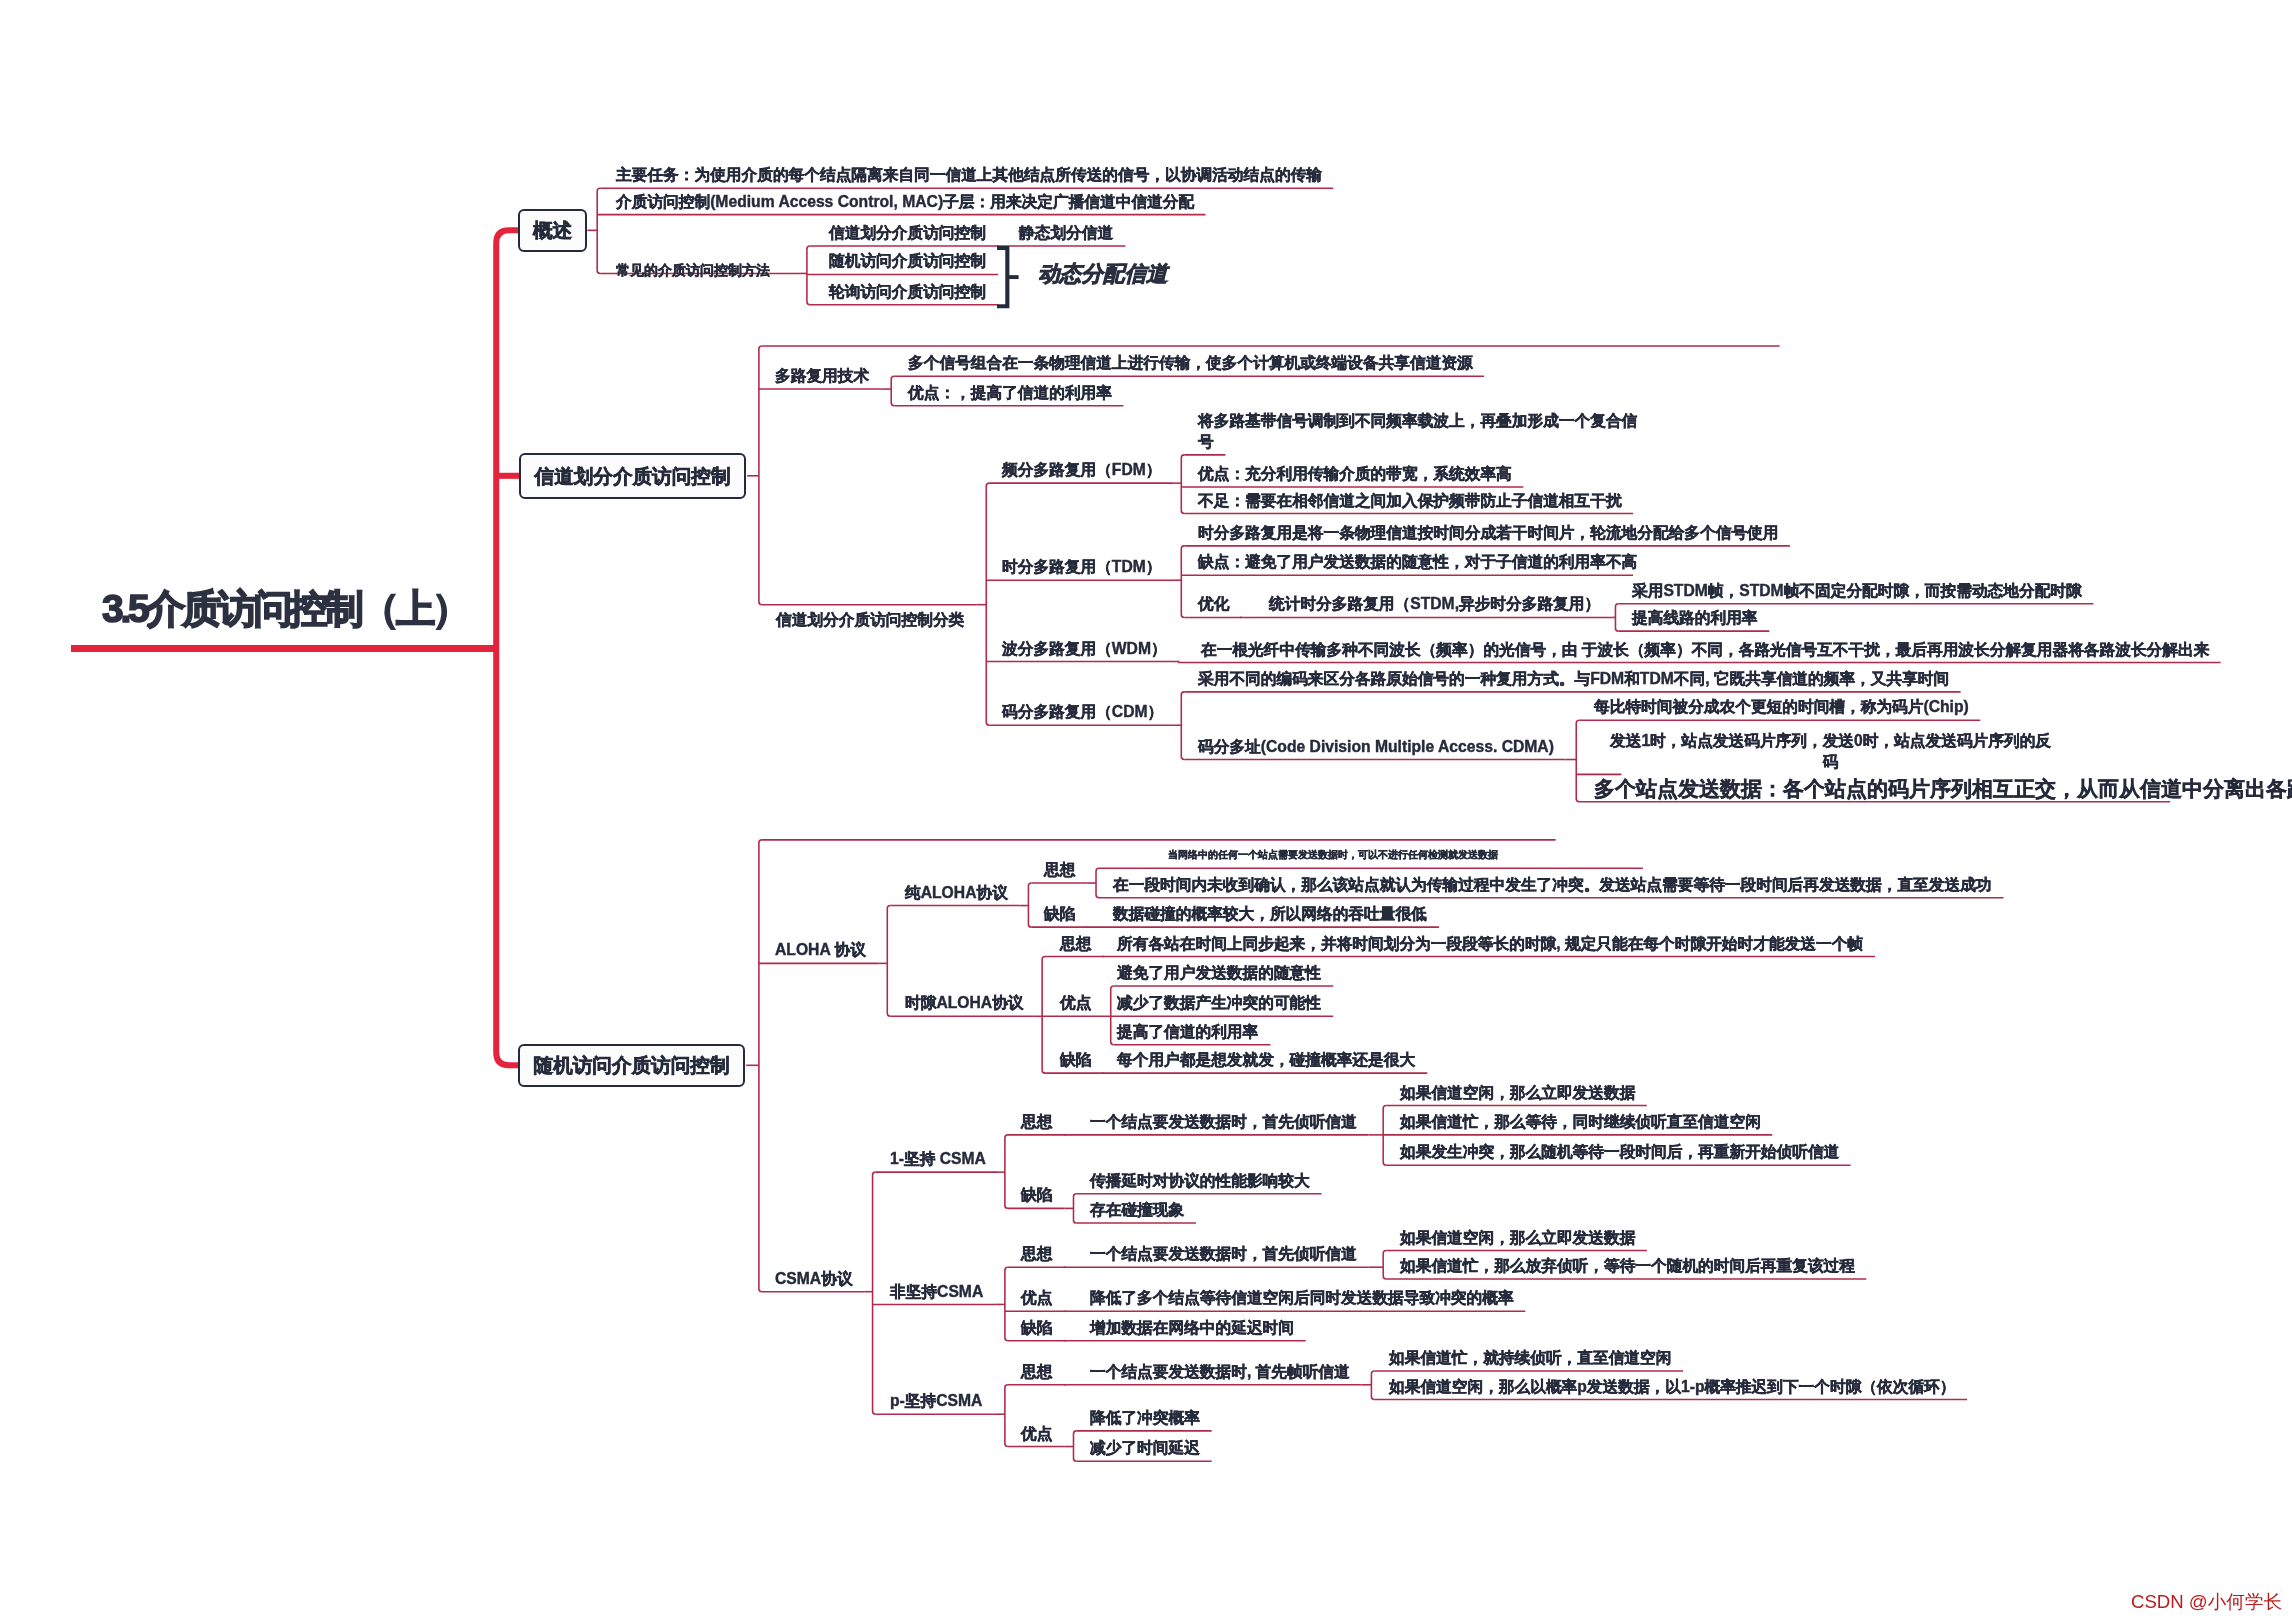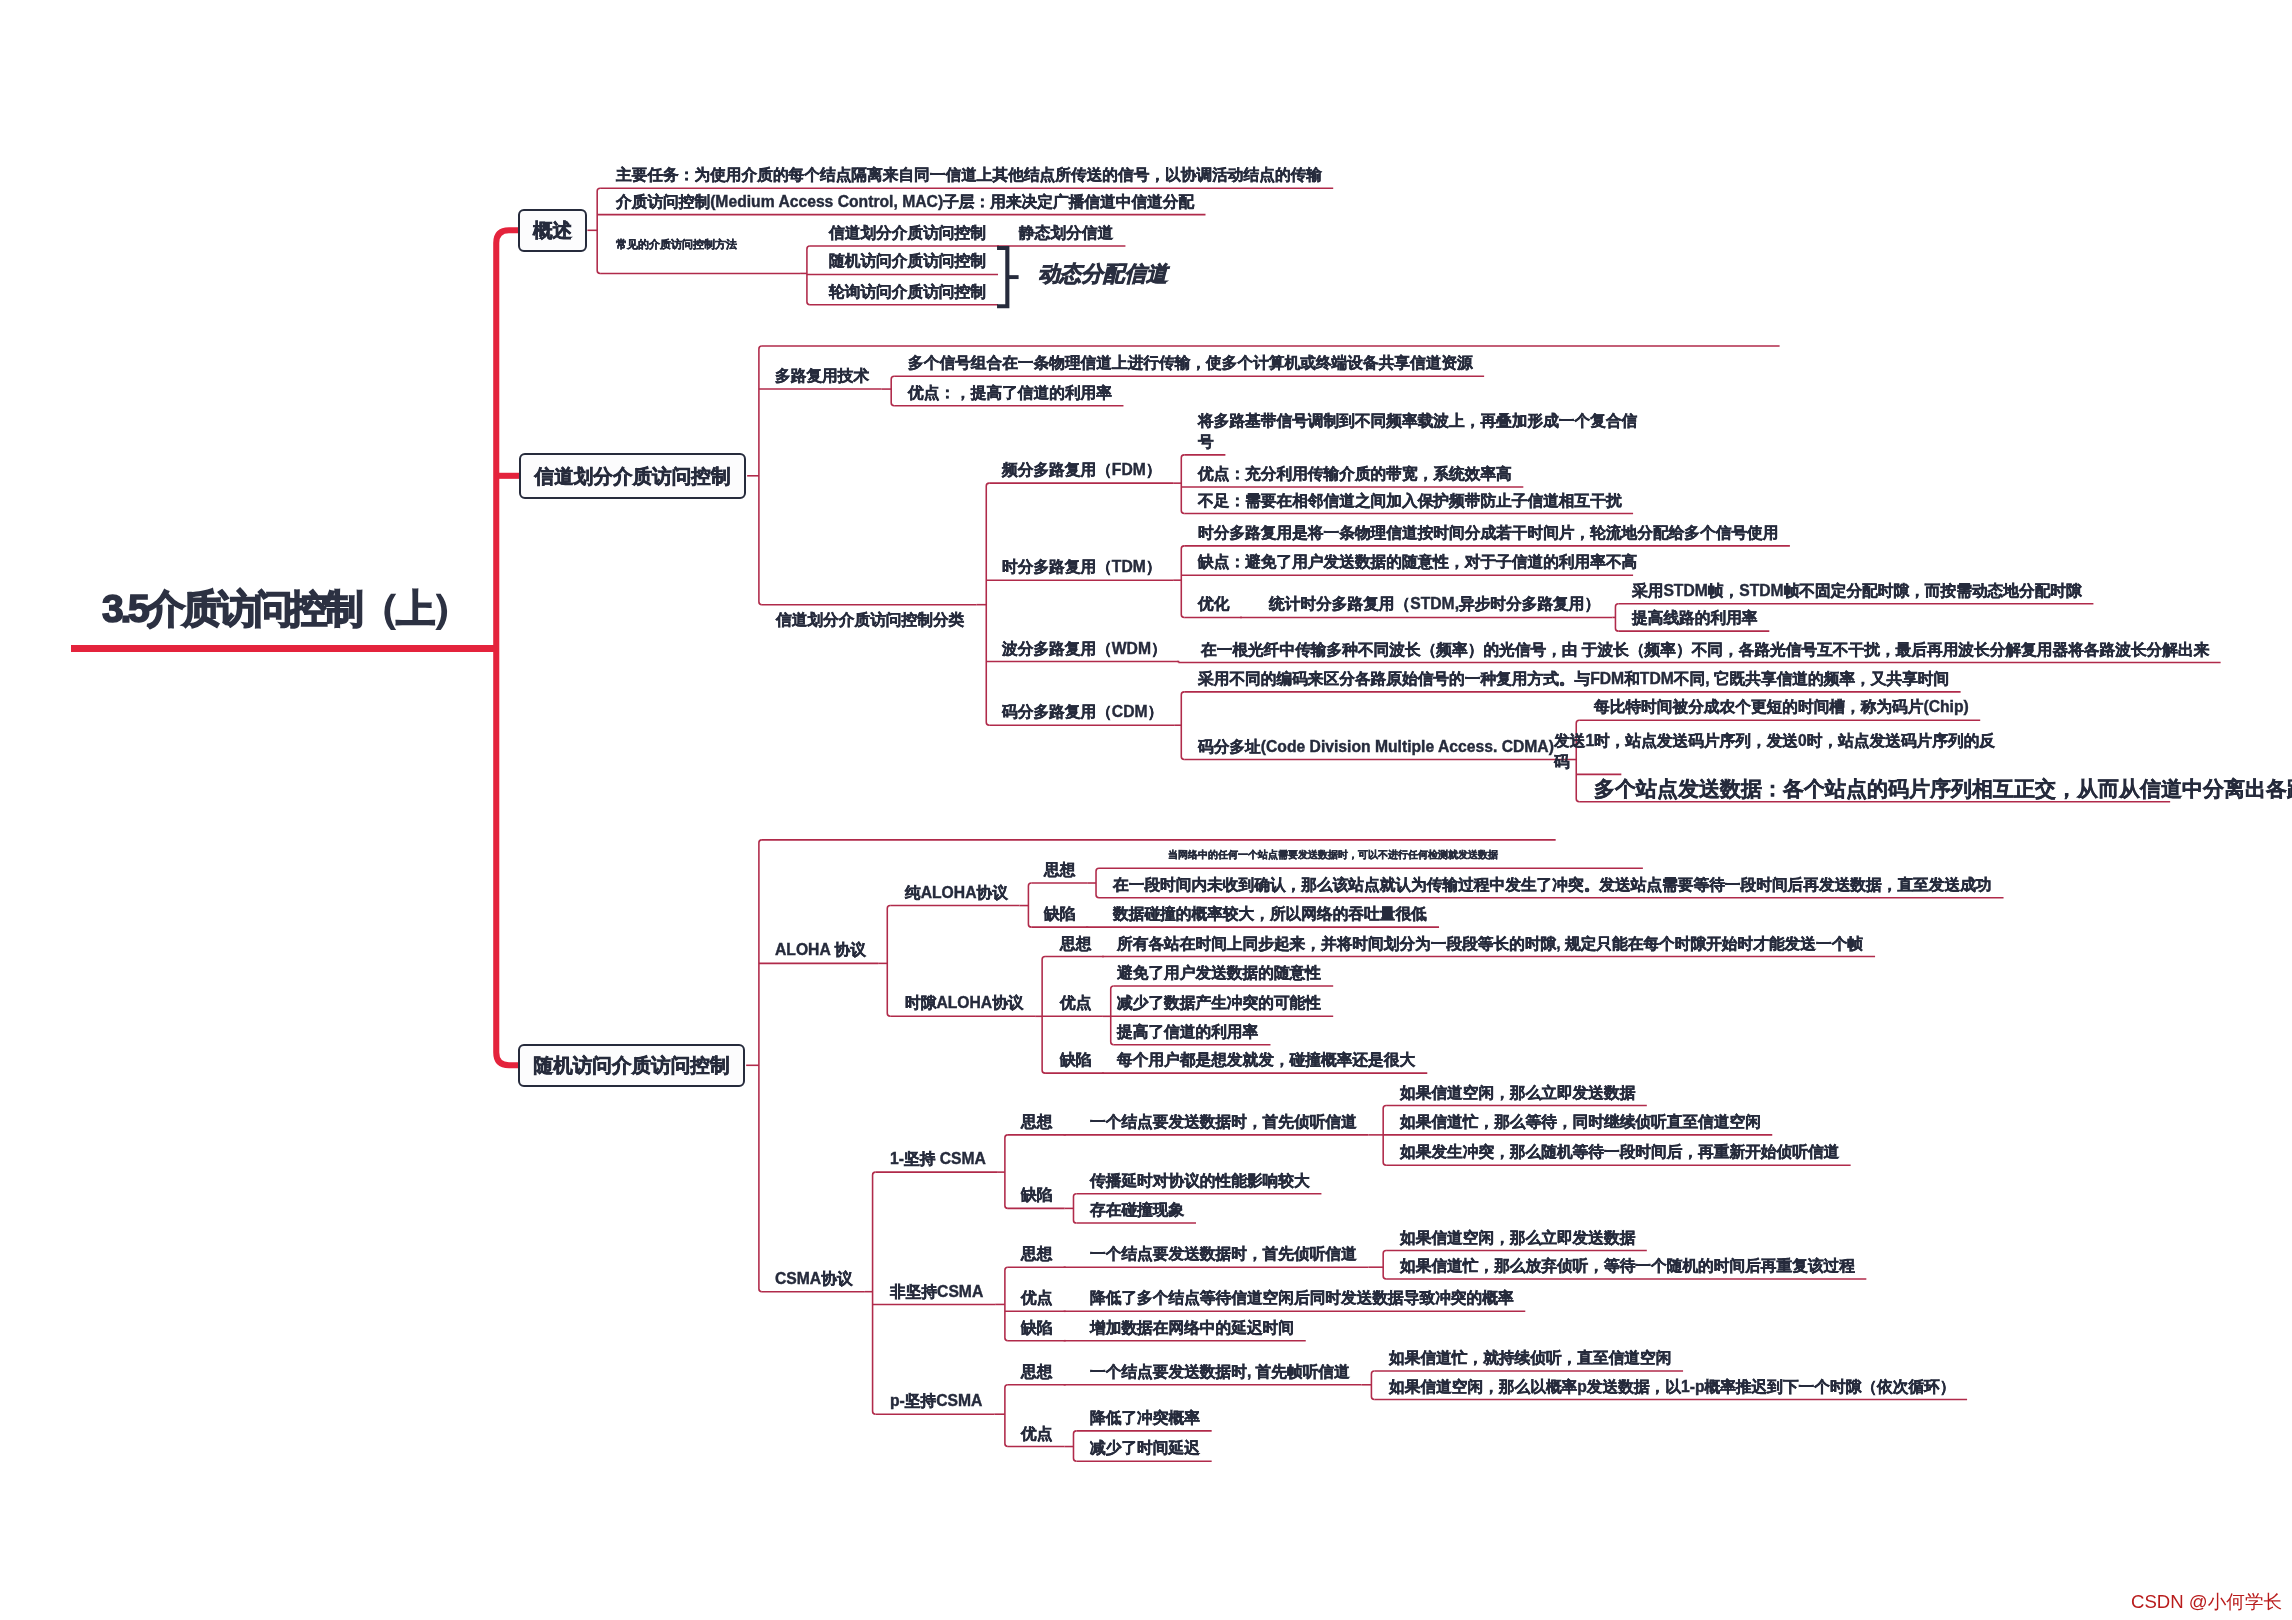--- a/index.html
+++ b/index.html
@@ -166,21 +166,21 @@
     </svg>
   <div id="page-title" style="left: 102px; top: 582px; font-size: 39px; letter-spacing: -3.3px;">3.5介质访问控制（上）</div>
   <div id="title-rule" style="left: 71px; top: 645px; width: 428px; height: 6.9px;"></div>
   <div id="dyn-label" style="left: 1038px; top: 259px; font-size: 21.6px;">动态分配信道</div>
   <div id="watermark" style="left: 2131px; top: 1589px; font-size: 18.6px;">CSDN @小何学长</div>
 <div class="mainbox" style="left: 518px; top: 209px; width: 69px; height: 43px; font-size: 19.6px;"><span>概述</span></div>
     <div class="mainbox" style="left: 519px; top: 453px; width: 227px; height: 46px; font-size: 19.6px;"><span>信道划分介质访问控制</span></div>
     <div class="mainbox" style="left: 518px; top: 1044px; width: 227px; height: 43px; font-size: 19.6px;"><span>随机访问介质访问控制</span></div>
     <div class="node" style="left: 616px; font-size: 15.7px; line-height: 21px; top: 164px;"><span class="ln">主要任务：为使用介质的每个结点隔离来自同一信道上其他结点所传送的信号，以协调活动结点的传输</span></div>
     <div class="node" style="left: 616px; font-size: 15.7px; line-height: 21px; top: 191px;"><span class="ln">介质访问控制(Medium Access Control, MAC)子层：用来决定广播信道中信道分配</span></div>
-    <div class="node" style="left: 616px; font-size: 11px; line-height: 21px; top: 234px;"><span class="ln">常见的介质访问控制方法</span></div>
+    <div class="node" style="left: 616px; font-size: 14px; line-height: 21px; top: 260px;"><span class="ln">常见的介质访问控制方法</span></div>
     <div class="node" style="left: 829px; font-size: 15.7px; line-height: 21px; top: 222px;"><span class="ln">信道划分介质访问控制</span></div>
     <div class="node" style="left: 1019px; font-size: 15.7px; line-height: 21px; top: 222px;"><span class="ln">静态划分信道</span></div>
     <div class="node" style="left: 829px; font-size: 15.7px; line-height: 21px; top: 250px;"><span class="ln">随机访问介质访问控制</span></div>
     <div class="node" style="left: 829px; font-size: 15.7px; line-height: 21px; top: 281px;"><span class="ln">轮询访问介质访问控制</span></div>
     <div class="node" style="left: 775px; font-size: 15.7px; line-height: 21px; top: 365px;"><span class="ln">多路复用技术</span></div>
     <div class="node" style="left: 908px; font-size: 15.7px; line-height: 21px; top: 352px;"><span class="ln">多个信号组合在一条物理信道上进行传输，使多个计算机或终端设备共享信道资源</span></div>
     <div class="node" style="left: 908px; font-size: 15.7px; line-height: 21px; top: 382px;"><span class="ln">优点：，提高了信道的利用率</span></div>
     <div class="node" style="left: 776px; font-size: 15.7px; line-height: 21px; top: 609px;"><span class="ln">信道划分介质访问控制分类</span></div>
     <div class="node" style="left: 1002px; font-size: 15.7px; line-height: 21px; top: 459px;"><span class="ln">频分多路复用（FDM）</span></div>
     <div class="node" style="left: 1198px; font-size: 15.7px; line-height: 21px; top: 410px;"><span class="ln">将多路基带信号调制到不同频率载波上，再叠加形成一个复合信</span><span class="ln">号</span></div>
@@ -192,21 +192,21 @@
     <div class="node" style="left: 1198px; font-size: 15.7px; line-height: 21px; top: 593px;"><span class="ln">优化</span></div>
     <div class="node" style="left: 1269px; font-size: 15.7px; line-height: 21px; top: 593px;"><span class="ln">统计时分多路复用（STDM,异步时分多路复用）</span></div>
     <div class="node" style="left: 1632px; font-size: 15.7px; line-height: 21px; top: 580px;"><span class="ln">采用STDM帧，STDM帧不固定分配时隙，而按需动态地分配时隙</span></div>
     <div class="node" style="left: 1632px; font-size: 15.7px; line-height: 21px; top: 607px;"><span class="ln">提高线路的利用率</span></div>
     <div class="node" style="left: 1002px; font-size: 15.7px; line-height: 21px; top: 638px;"><span class="ln">波分多路复用（WDM）</span></div>
     <div class="node" style="left: 1201px; font-size: 15.7px; line-height: 21px; top: 639px;"><span class="ln">在一根光纤中传输多种不同波长（频率）的光信号，由 于波长（频率）不同，各路光信号互不干扰，最后再用波长分解复用器将各路波长分解出来</span></div>
     <div class="node" style="left: 1002px; font-size: 15.7px; line-height: 21px; top: 701px;"><span class="ln">码分多路复用（CDM）</span></div>
     <div class="node" style="left: 1198px; font-size: 15.7px; line-height: 21px; top: 668px;"><span class="ln">采用不同的编码来区分各路原始信号的一种复用方式。与FDM和TDM不同, 它既共享信道的频率，又共享时间</span></div>
     <div class="node" style="left: 1198px; font-size: 15.7px; line-height: 21px; top: 736px;"><span class="ln">码分多址(Code Division Multiple Access. CDMA)</span></div>
     <div class="node" style="left: 1594px; font-size: 15.7px; line-height: 21px; top: 696px;"><span class="ln">每比特时间被分成农个更短的时间槽，称为码片(Chip)</span></div>
-    <div class="node" style="left: 1554px; font-size: 15.7px; line-height: 21px; top: 730px;"><span class="ln">发送1时，站点发送码片序列，发送0时，站点发送码片序列的反</span><span class="ln">码</span></div>
+    <div class="node" style="left: 1610px; font-size: 15.7px; line-height: 21px; top: 730px; text-align: center;"><span class="ln">发送1时，站点发送码片序列，发送0时，站点发送码片序列的反</span><span class="ln">码</span></div>
     <div class="node" style="left: 1594px; font-size: 21px; line-height: 21px; top: 778px;"><span class="ln">多个站点发送数据：各个站点的码片序列相互正交，从而从信道中分离出各路信号</span></div>
     <div class="node" style="left: 775px; font-size: 15.7px; line-height: 21px; top: 939px;"><span class="ln">ALOHA 协议</span></div>
     <div class="node" style="left: 905px; font-size: 15.7px; line-height: 21px; top: 882px;"><span class="ln">纯ALOHA协议</span></div>
     <div class="node" style="left: 1044px; font-size: 15.7px; line-height: 21px; top: 859px;"><span class="ln">思想</span></div>
     <div class="node" style="left: 1168px; font-size: 10px; line-height: 21px; top: 844px;"><span class="ln">当网络中的任何一个站点需要发送数据时，可以不进行任何检测就发送数据</span></div>
     <div class="node" style="left: 1113px; font-size: 15.7px; line-height: 21px; top: 874px;"><span class="ln">在一段时间内未收到确认，那么该站点就认为传输过程中发生了冲突。发送站点需要等待一段时间后再发送数据，直至发送成功</span></div>
     <div class="node" style="left: 1044px; font-size: 15.7px; line-height: 21px; top: 903px;"><span class="ln">缺陷</span></div>
     <div class="node" style="left: 1113px; font-size: 15.7px; line-height: 21px; top: 903px;"><span class="ln">数据碰撞的概率较大，所以网络的吞吐量很低</span></div>
     <div class="node" style="left: 905px; font-size: 15.7px; line-height: 21px; top: 992px;"><span class="ln">时隙ALOHA协议</span></div>
     <div class="node" style="left: 1060px; font-size: 15.7px; line-height: 21px; top: 933px;"><span class="ln">思想</span></div>

